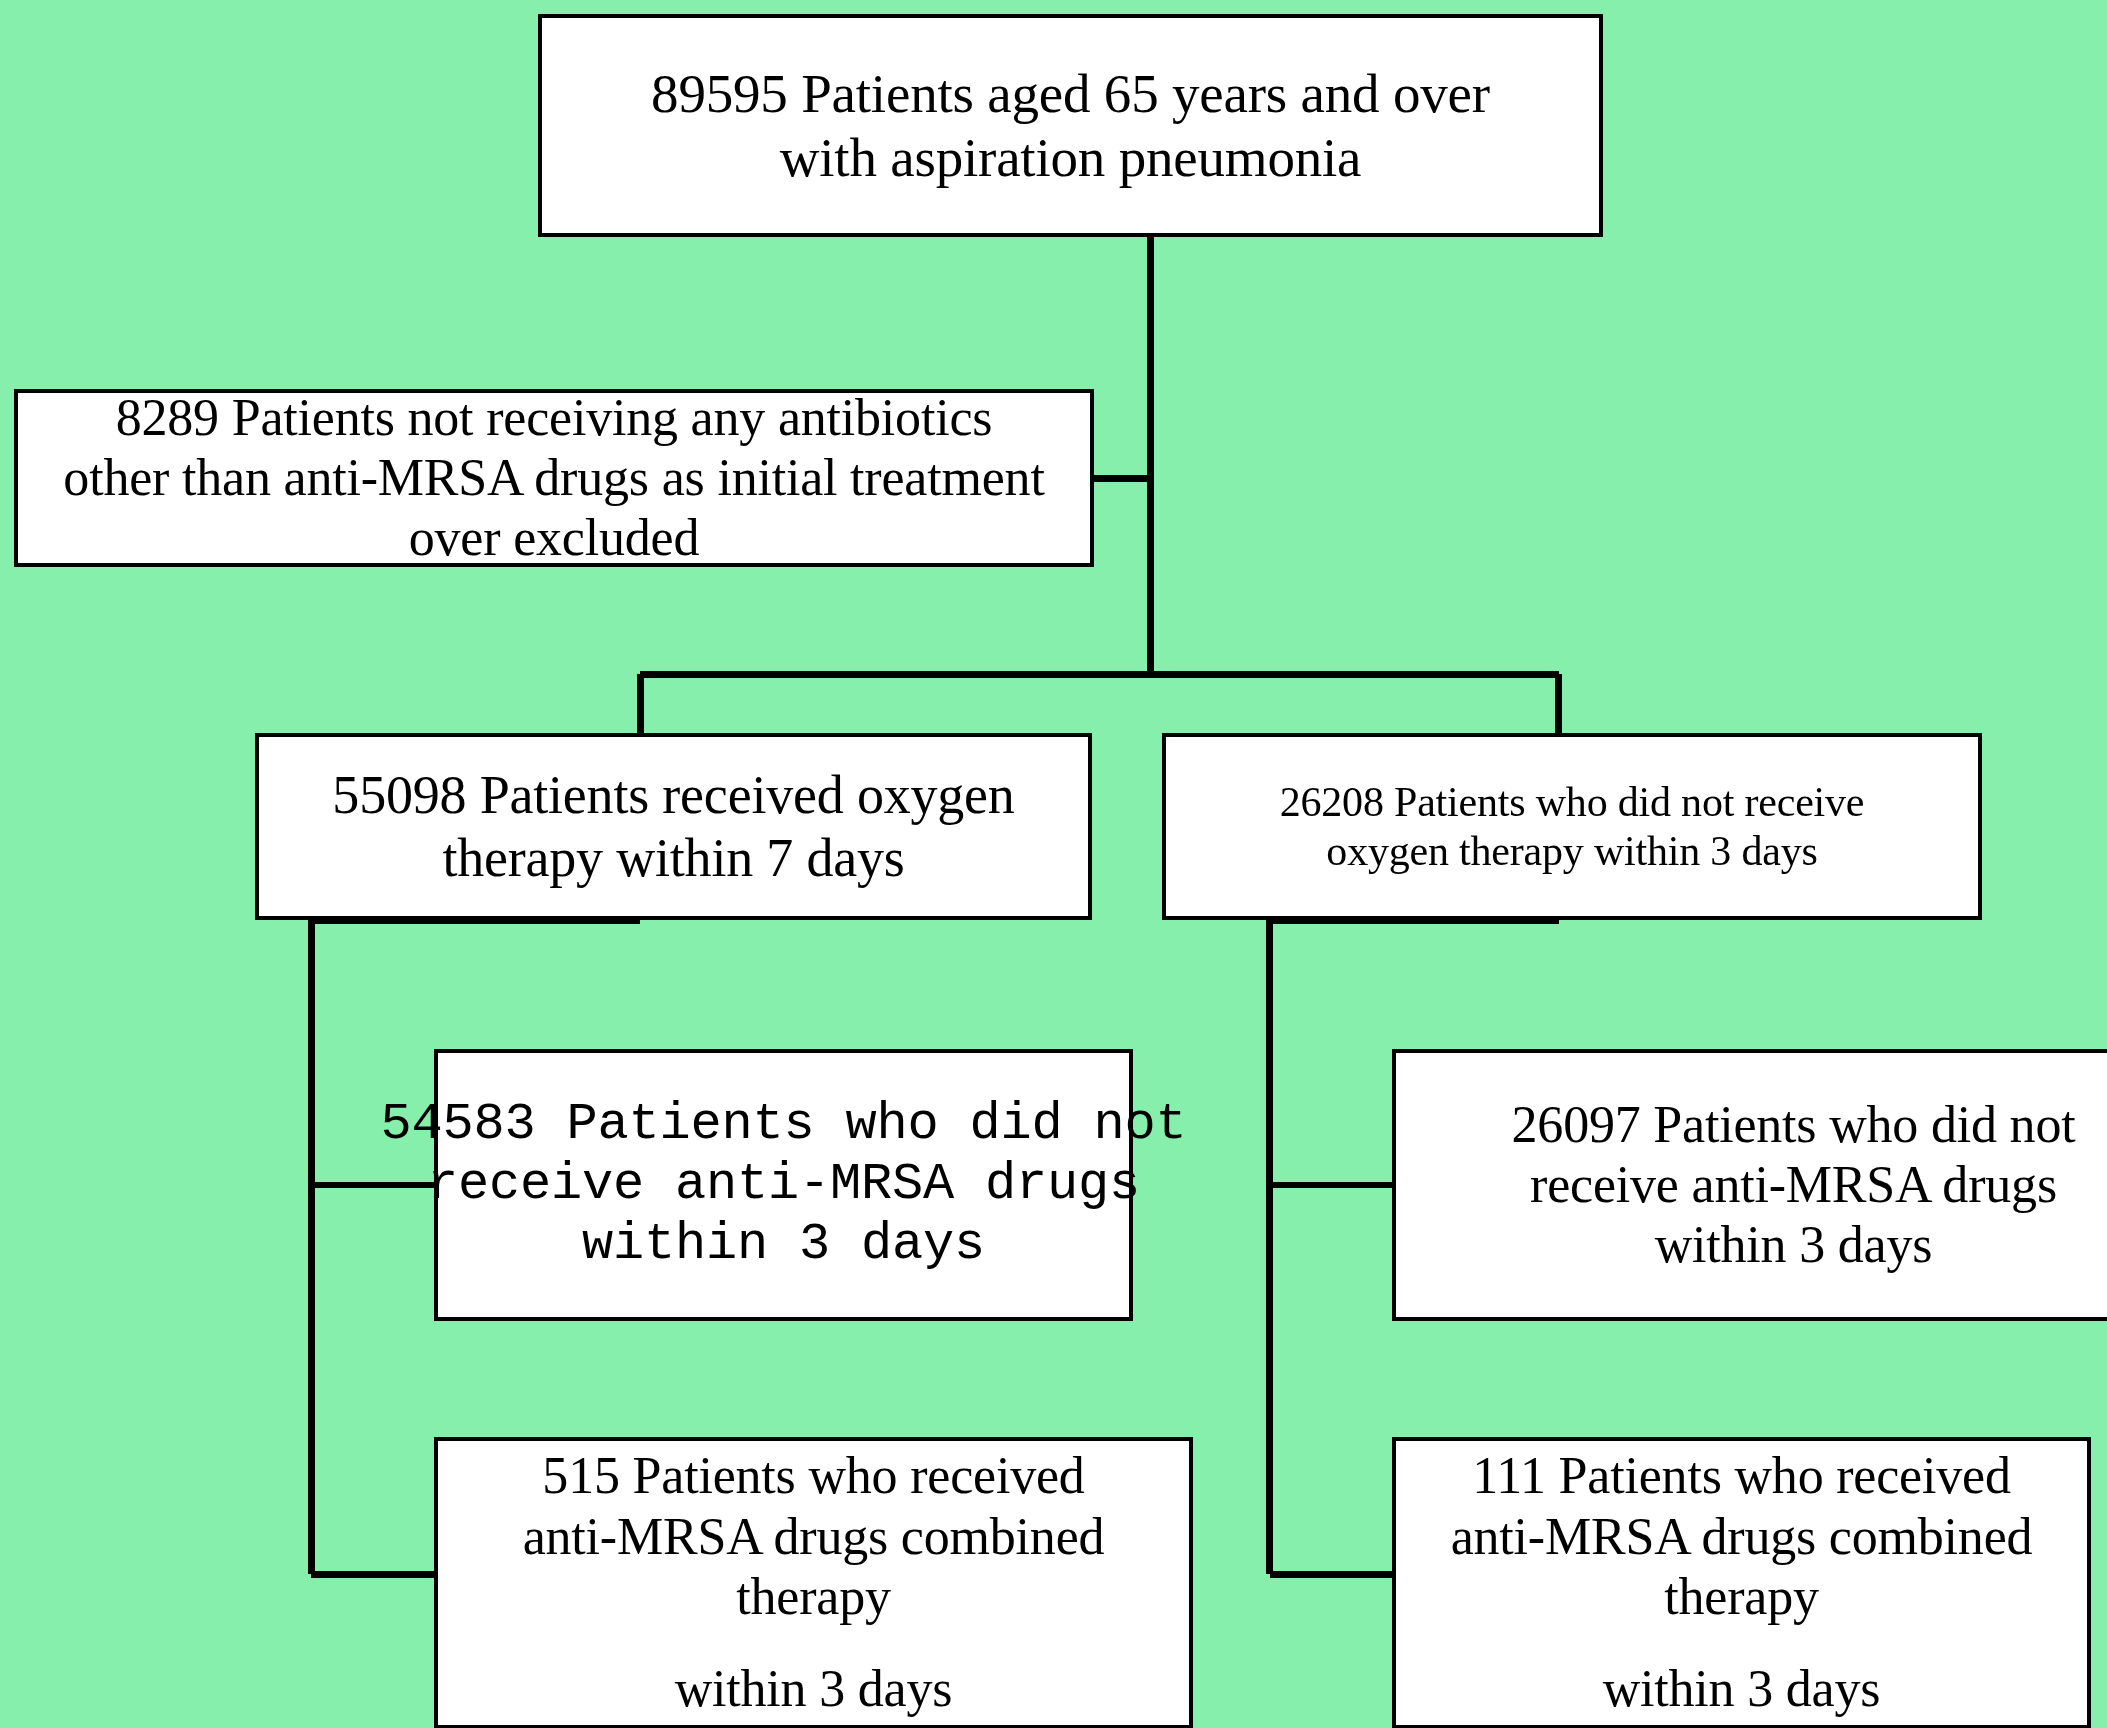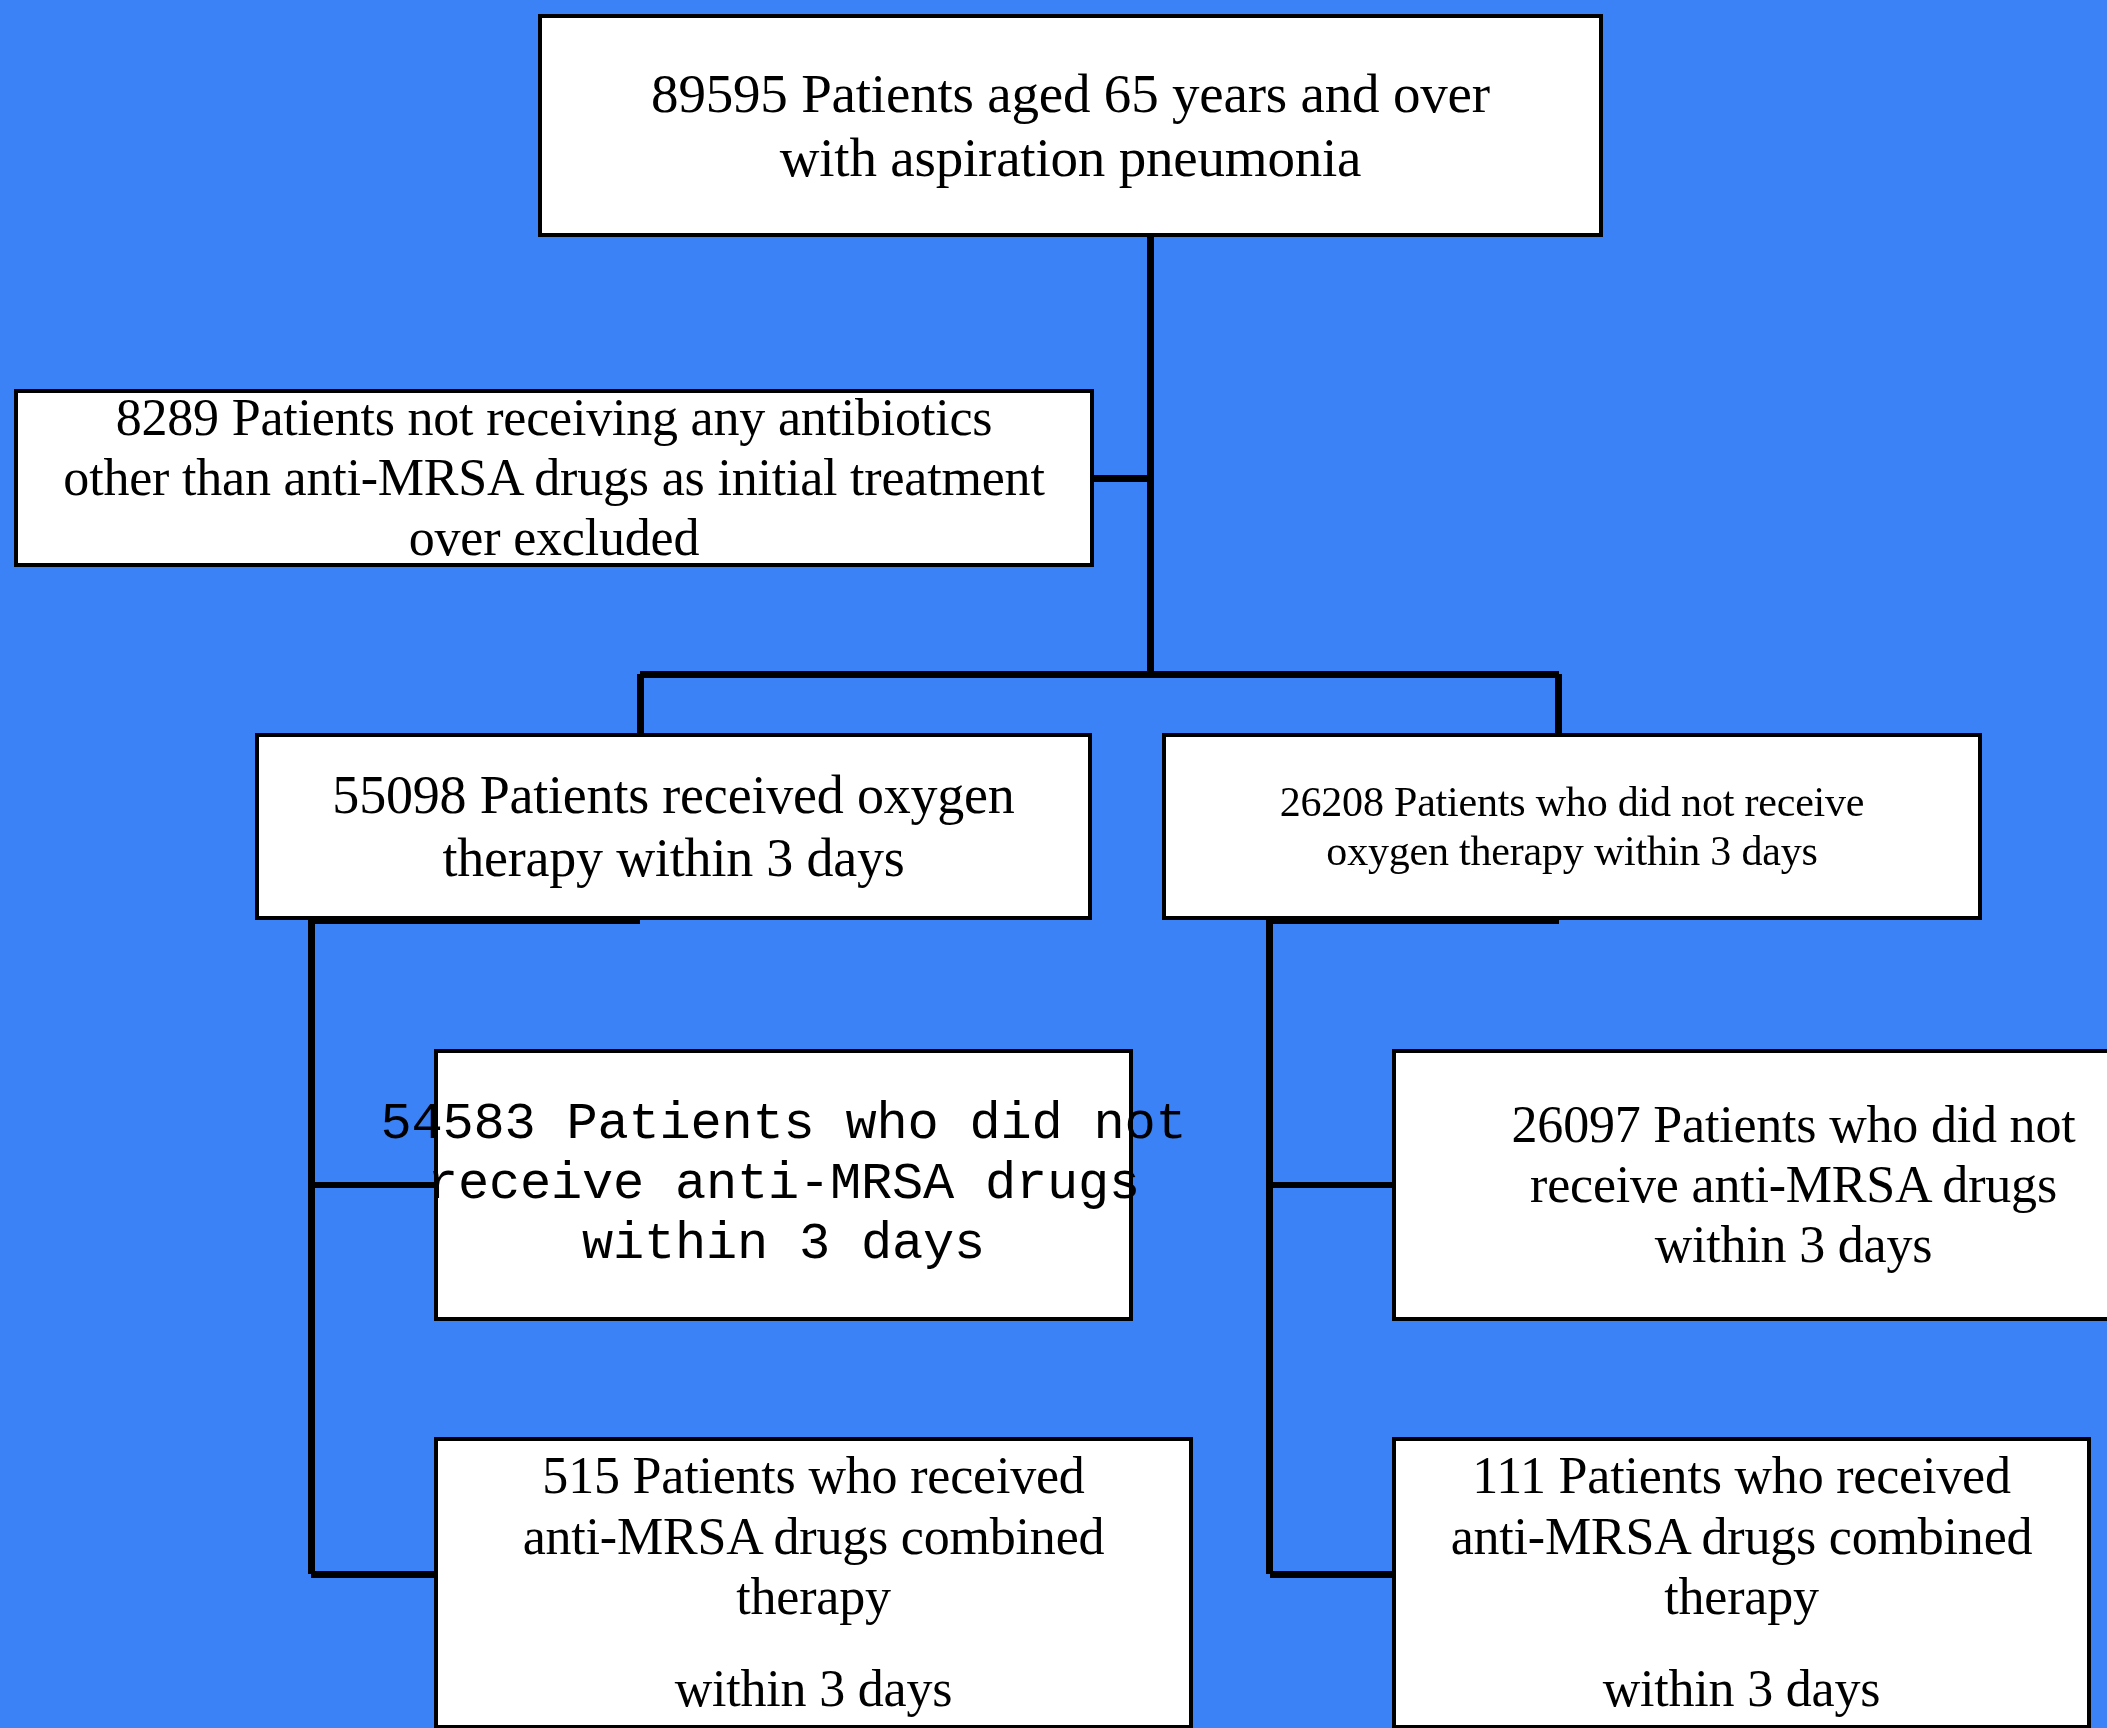--- a/index.html
+++ b/index.html
@@ -12,21 +12,21 @@
     width: 2108px;
     height: 1728px;
     font-family: "Liberation Serif", "DejaVu Serif", serif;
     color: #000000;
     overflow: hidden;
   }
   #flow-root {
     position: relative;
     width: 2108px;
     height: 1728px;
-    background: #3b82f6;
+    background: #86efac;
   }
   svg#flow-lines {
     position: absolute;
     top: 0;
     left: 0;
     width: 2108px;
     height: 1728px;
     display: block;
   }
   .node-box {
@@ -95,21 +95,21 @@
   </div>
 
   <div class="node-box" id="box-excluded">
     <span class="node-line">8289 Patients not receiving any antibiotics</span>
     <span class="node-line">other than anti-MRSA drugs as initial treatment</span>
     <span class="node-line">over excluded</span>
   </div>
 
   <div class="node-box" id="box-oxygen-yes">
     <span class="node-line">55098 Patients received oxygen</span>
-    <span class="node-line">therapy within 3 days</span>
+    <span class="node-line">therapy within 7 days</span>
   </div>
 
   <div class="node-box" id="box-oxygen-no">
     <span class="node-line">26208 Patients who did not receive</span>
     <span class="node-line">oxygen therapy within 3 days</span>
   </div>
 
   <div class="node-box" id="box-no-mrsa-l">
     <span class="node-line">54583 Patients who did not</span>
     <span class="node-line">receive anti-MRSA drugs</span>

